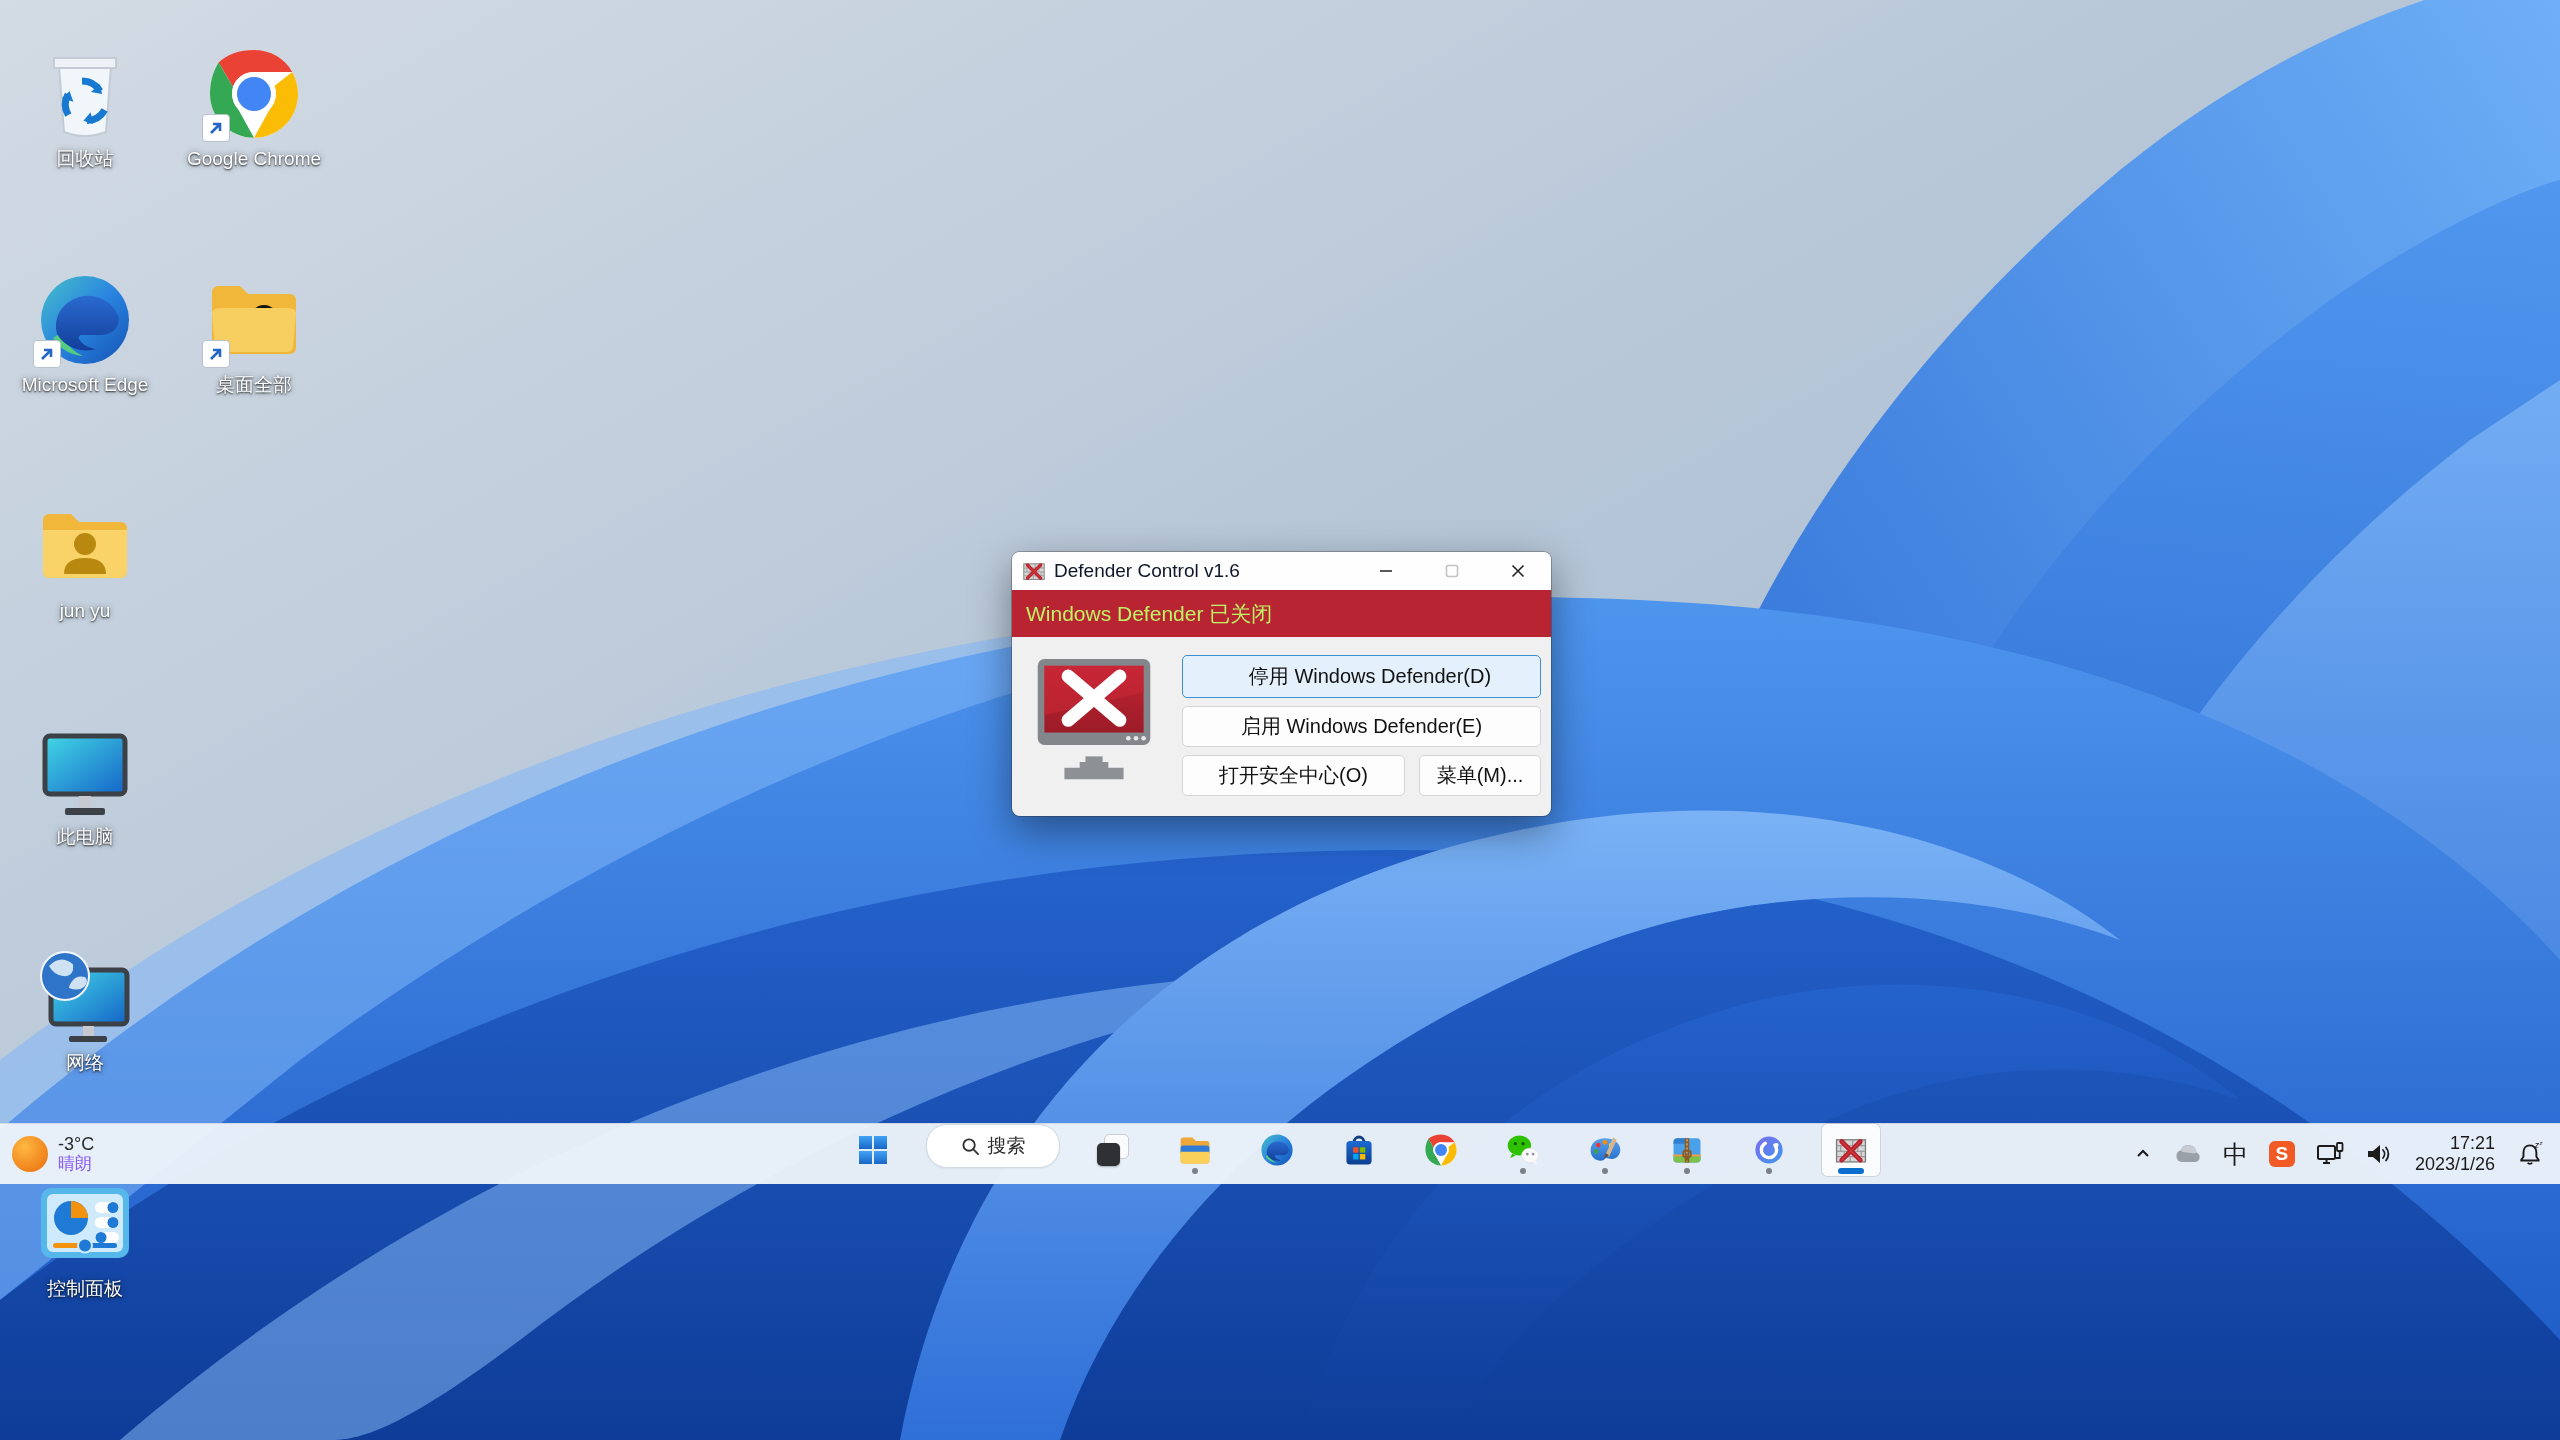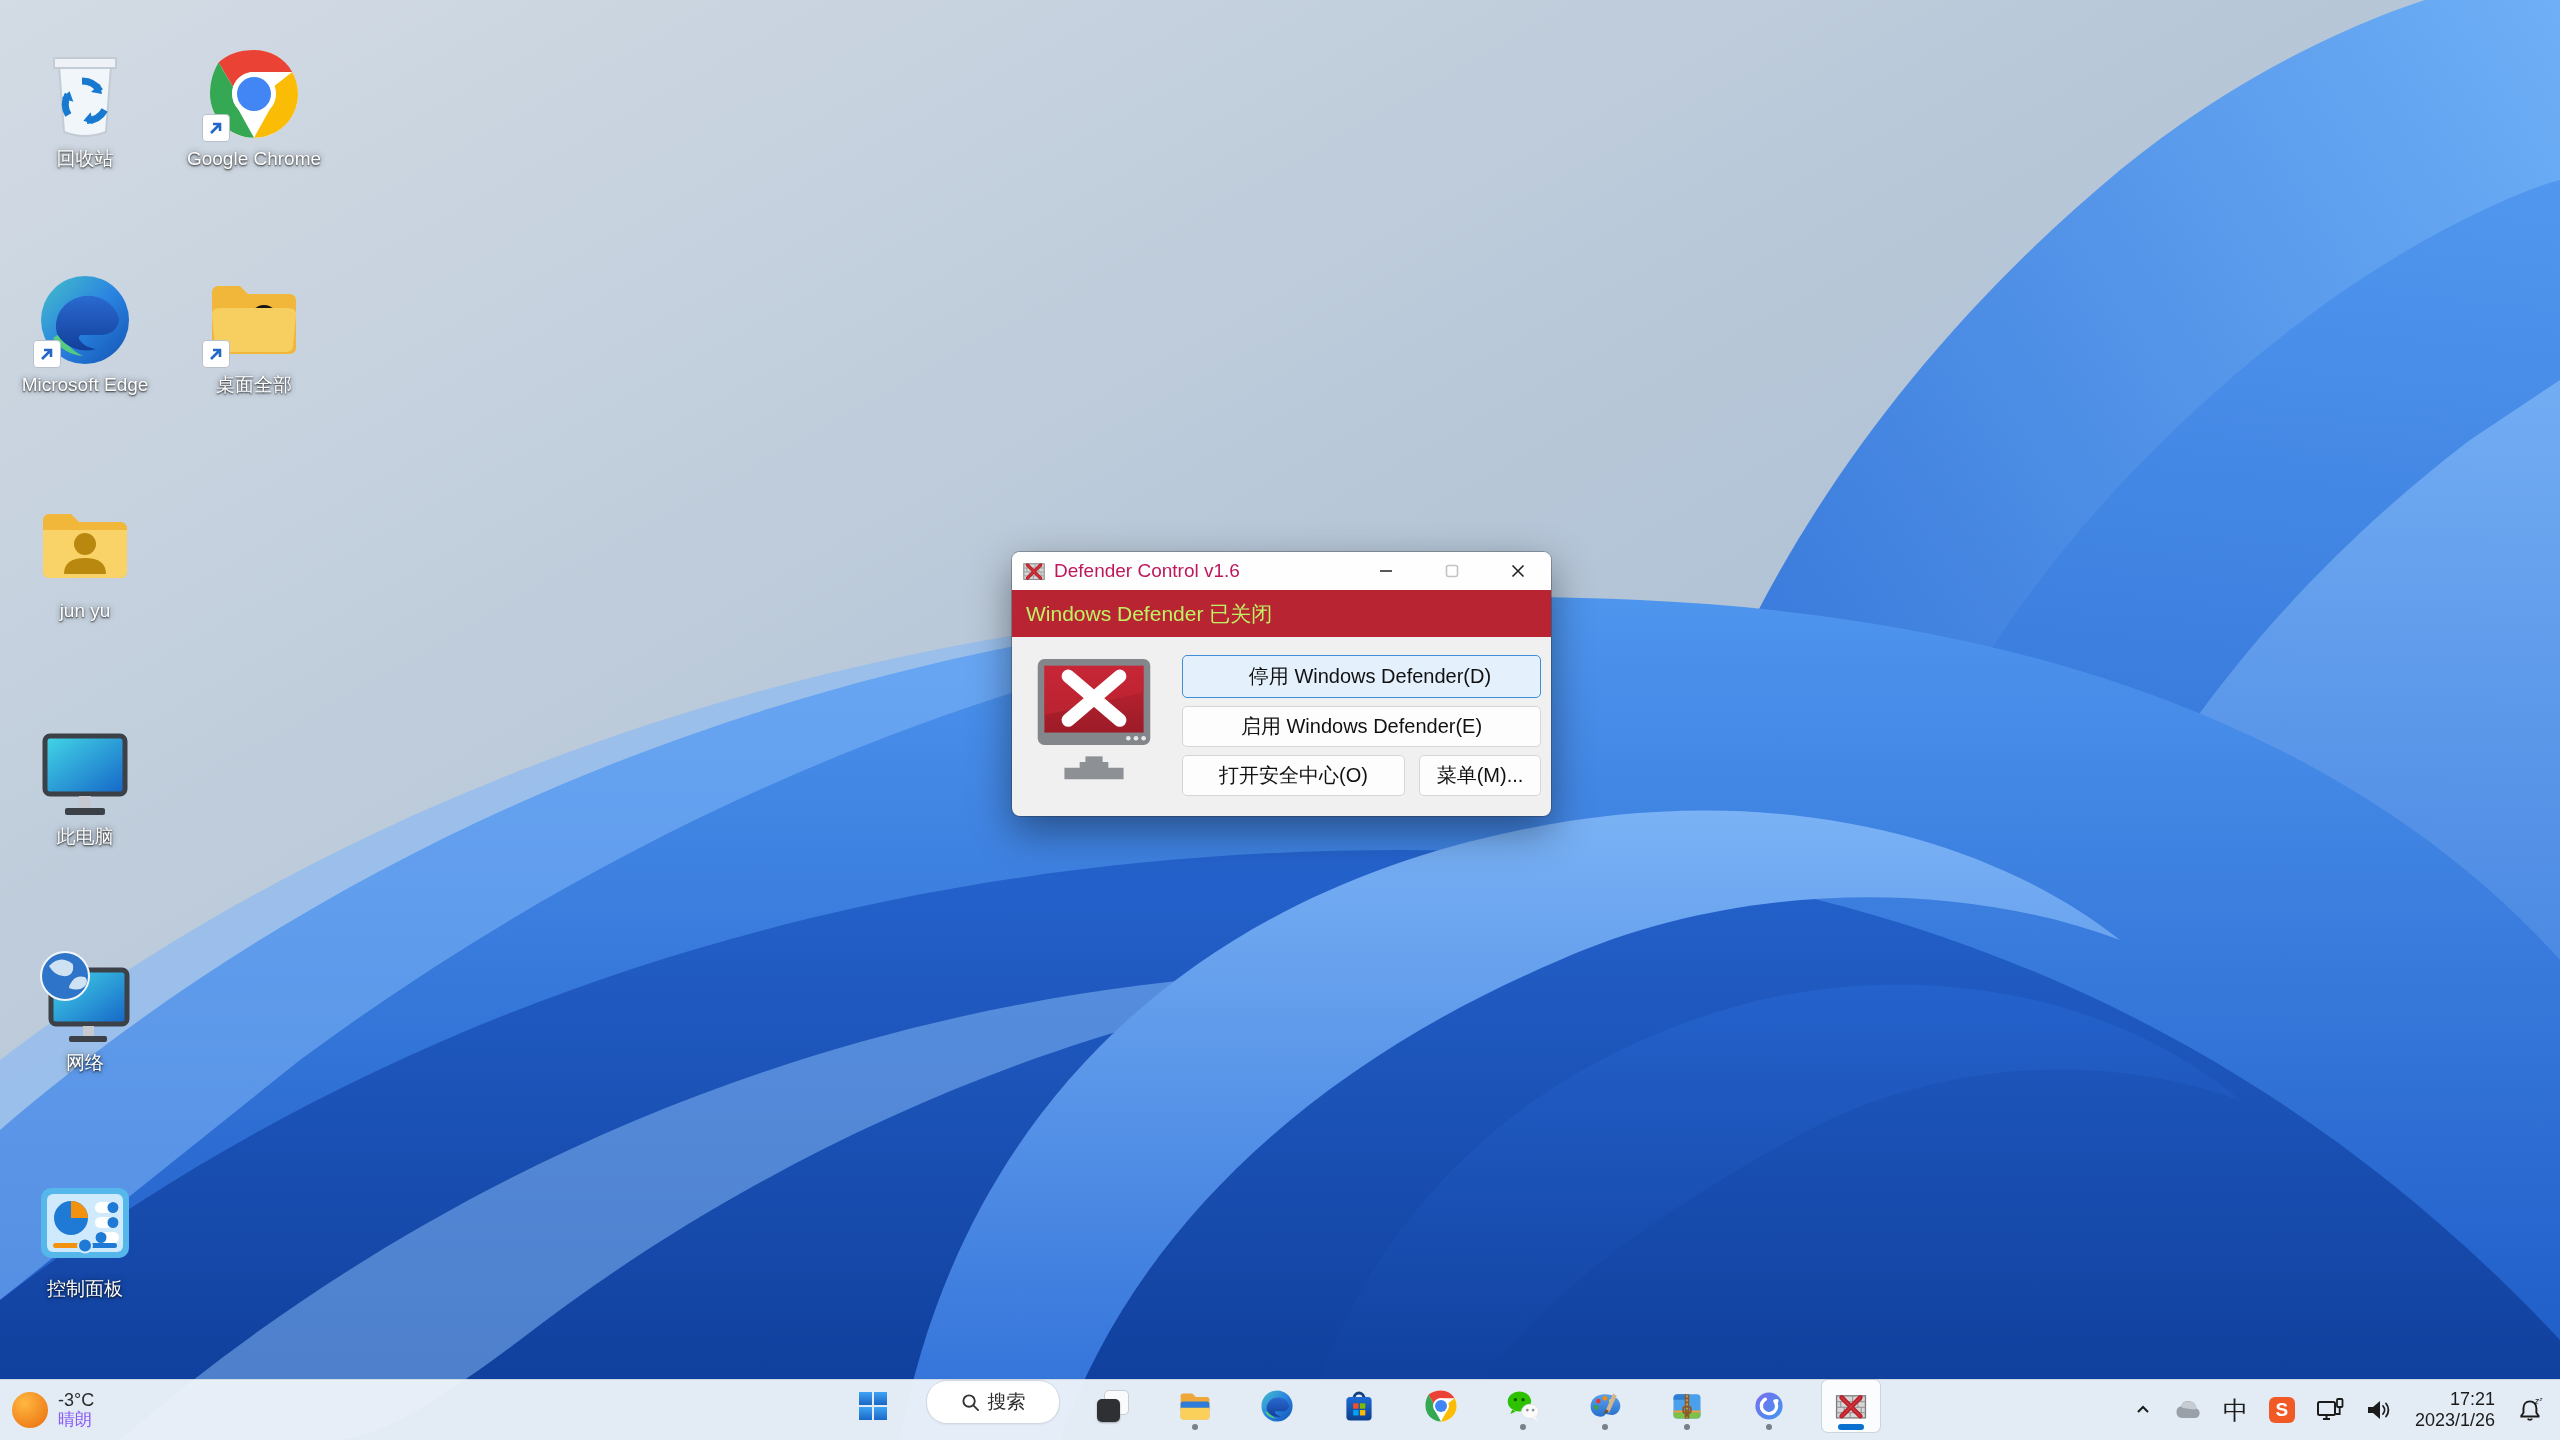--- a/index.html
+++ b/index.html
@@ -1,33 +1,33 @@
 <!DOCTYPE html>
 <html><head>
 <meta charset="utf-8">
 <style>
   html,body{margin:0;padding:0;}
   body{width:2560px;height:1440px;overflow:hidden;font-family:"Liberation Sans","DejaVu Sans",sans-serif;position:relative;background:#a9bdd3;}
-  .stage{position:absolute;inset:0;width:2560px;height:1440px;}
+  .stage{position:absolute;inset:0;width:2560px;height:1184px;}
   .wall{position:absolute;inset:0;width:2560px;height:1440px;display:block;}
 
   
   .dicon{position:absolute;width:140px;display:flex;flex-direction:column;align-items:center;cursor:pointer;}
   .dicon-art{width:100px;height:100px;position:relative;display:flex;align-items:center;justify-content:center;}
   .dicon-label{margin-top:4px;font-size:19px;color:#fff;text-align:center;text-shadow:0 1px 2px rgba(0,0,0,.85),0 0 6px rgba(0,0,0,.45);line-height:22px;white-space:nowrap;}
   .sc-badge{position:absolute;left:-2px;bottom:2px;width:26px;height:26px;background:#fff;border:1px solid #b9c2cc;border-radius:4px;display:flex;align-items:center;justify-content:center;}
 
   
   .chrome-ball{width:96px;height:96px;}
 
   
   .win{position:absolute;left:1012px;top:552px;width:539px;height:264px;border-radius:8px;background:#f0f0f0;box-shadow:0 14px 42px rgba(0,0,0,.42),0 0 0 1px rgba(60,60,60,.35);overflow:hidden;}
   .win-titlebar{height:38px;background:#fefefe;display:flex;align-items:center;}
   .win-title-icon{margin-left:10px;width:24px;height:24px;flex:0 0 auto;}
-  .win-title{margin-left:8px;font-size:19px;color:#be185d;flex:1 1 auto;}
+  .win-title{margin-left:8px;font-size:19px;color:#0f172a;flex:1 1 auto;}
   .win-controls{display:flex;height:38px;}
   .win-ctl{width:66px;height:38px;display:flex;align-items:center;justify-content:center;}
   .win-banner{height:47px;background:#b92433;color:#bef264;font-size:21px;display:flex;align-items:center;padding-left:14px;}
   .win-body{position:relative;height:179px;}
   .dlg-icon{position:absolute;left:20px;top:20px;width:124px;height:132px;}
   .btn{position:absolute;box-sizing:border-box;background:#fdfdfd;border:1px solid #d5d5d5;border-radius:5px;font-size:20px;color:#111;display:flex;align-items:center;justify-content:center;cursor:pointer;font-family:inherit;}
   .btn-accent{background:#e4f0fb;border:1.6px solid #3f8fd6;padding-left:23px;}
   .btn-disable{left:170px;top:18px;width:359px;height:43px;}
   .btn-enable{left:170px;top:69px;width:359px;height:41px;}
   .btn-open{left:170px;top:118px;width:223px;height:41px;}

